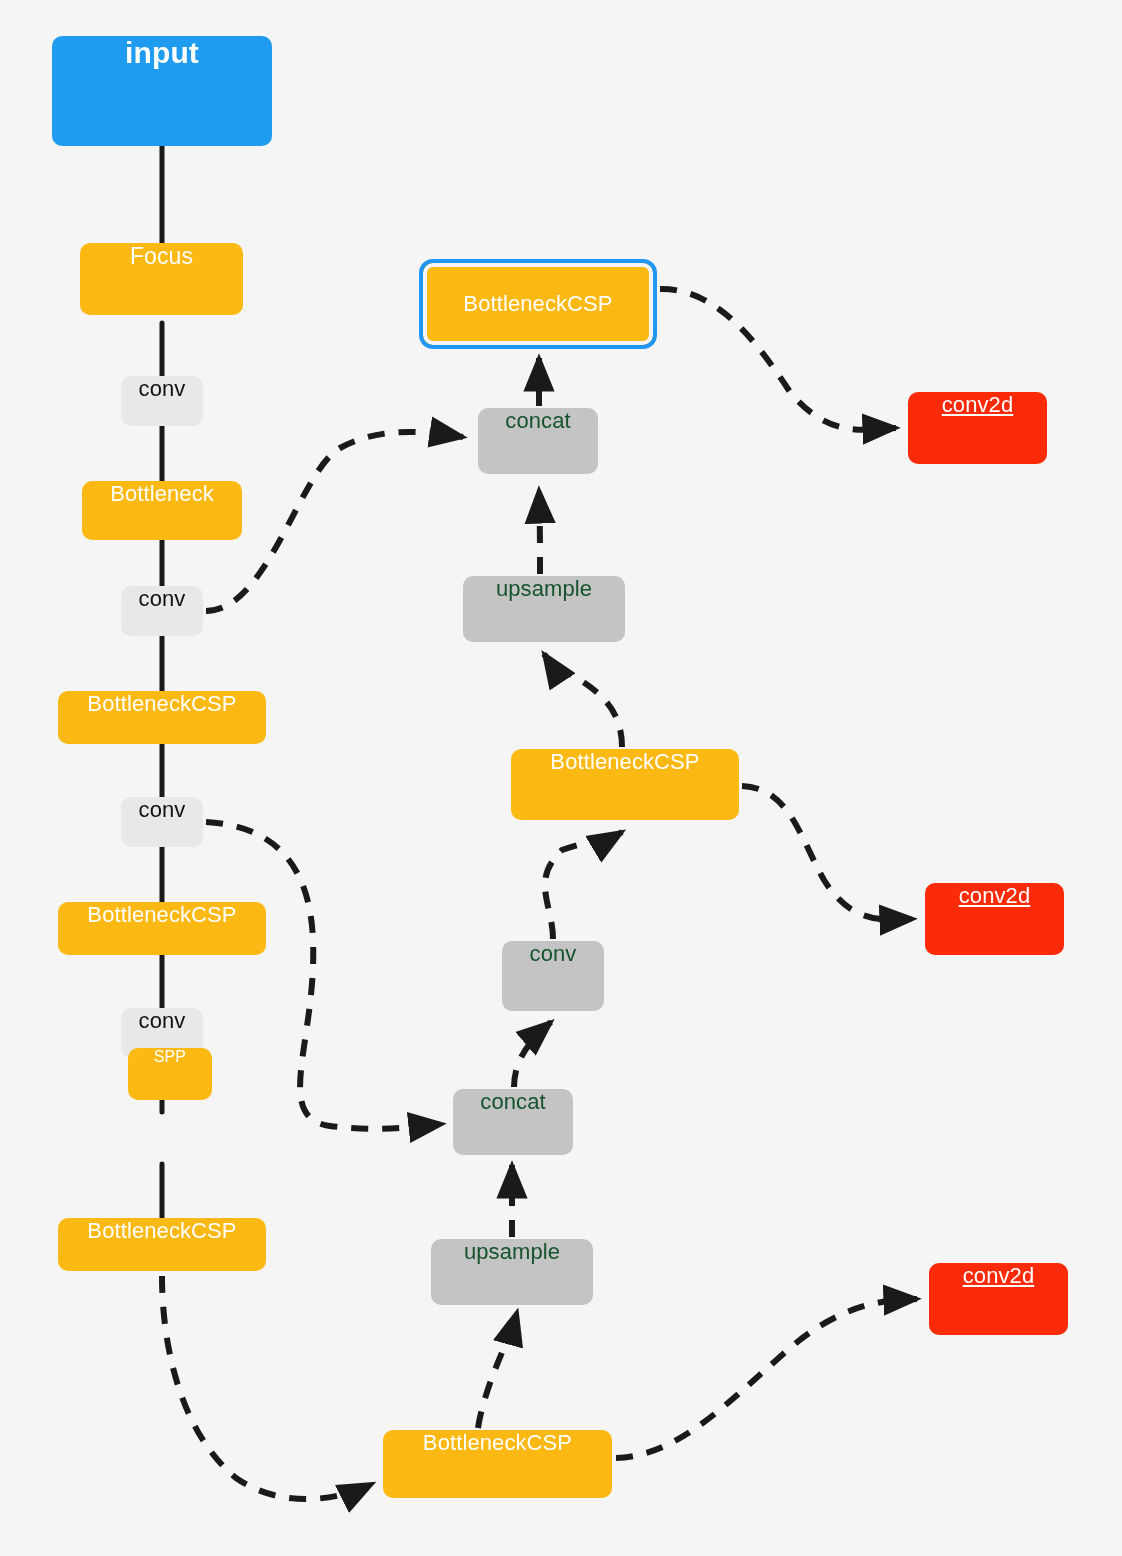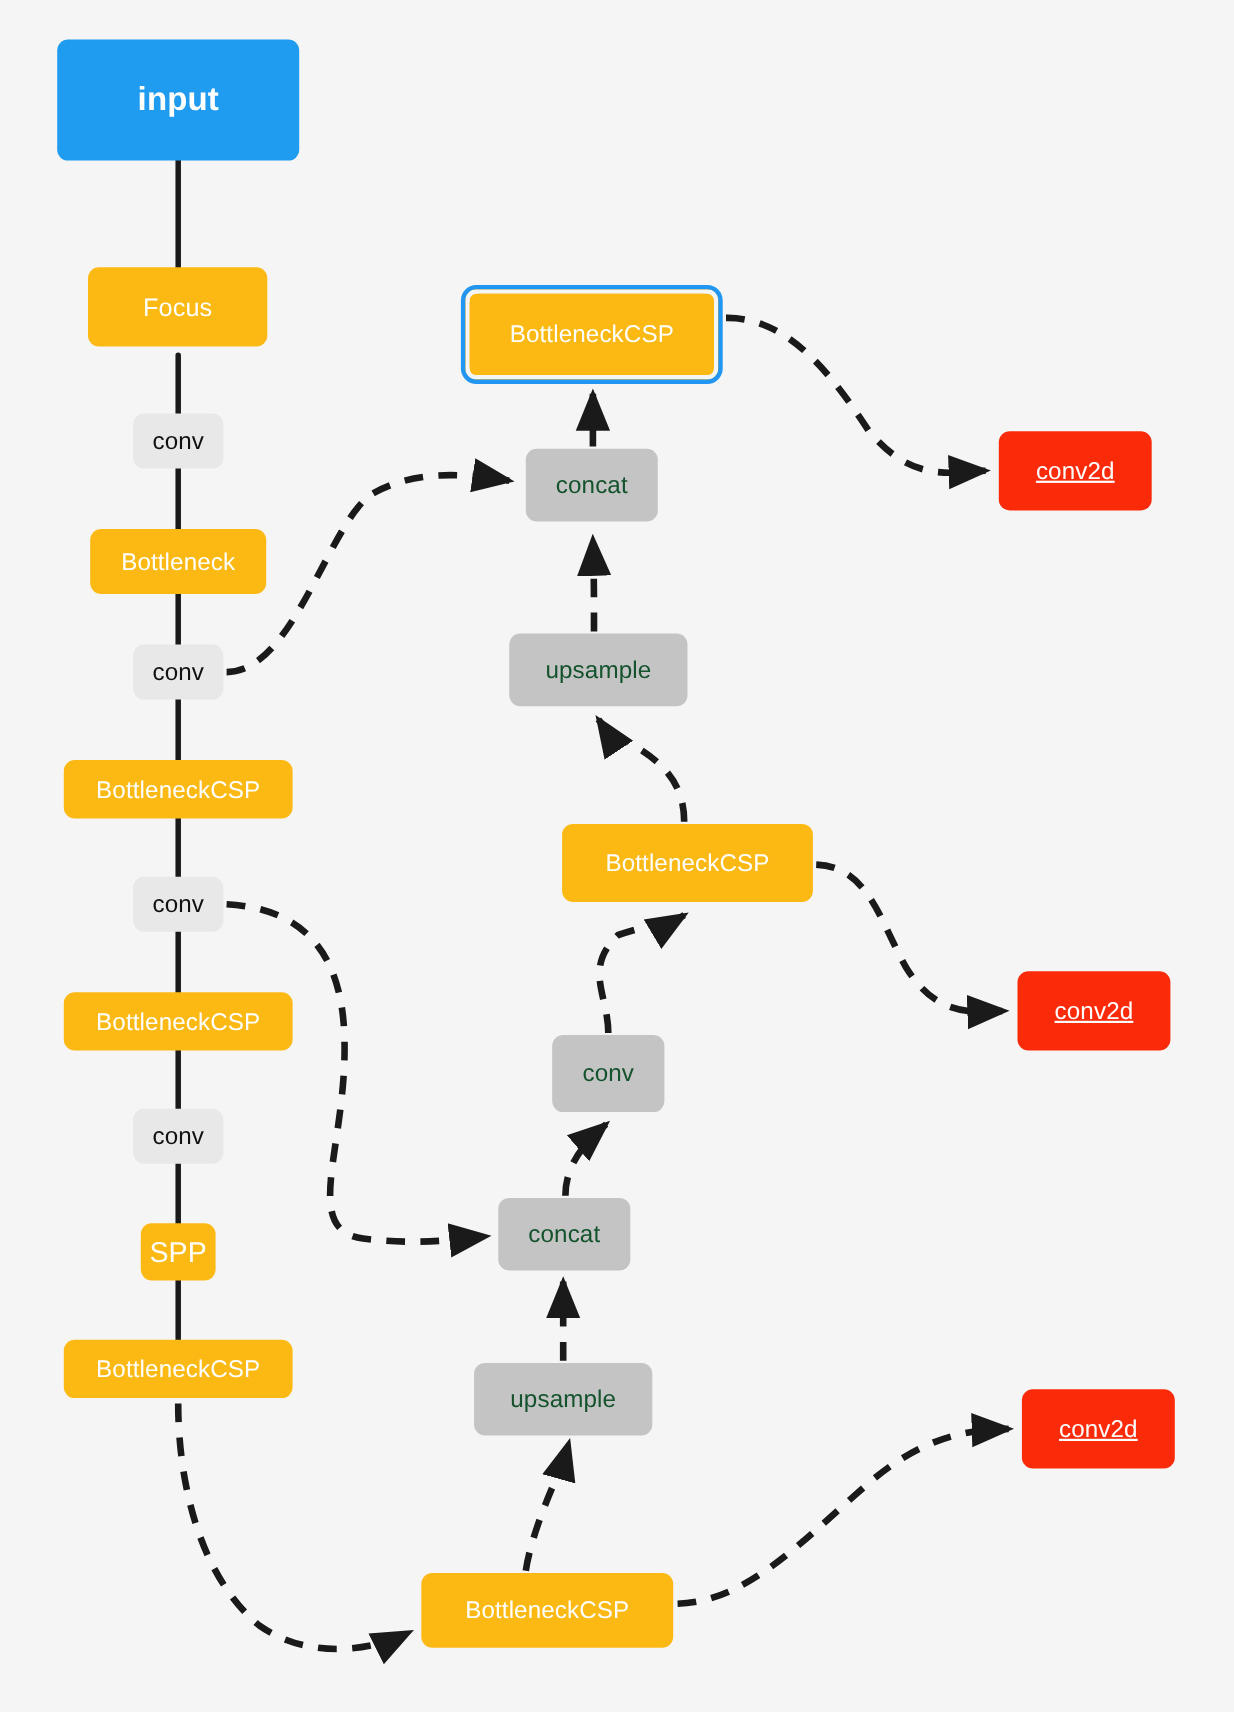--- a/index.html
+++ b/index.html
@@ -19,21 +19,20 @@
     position: absolute;
     left: 0; top: 0;
     width: 1122px;
     height: 1556px;
     pointer-events: none;
   }
   .node {
     position: absolute;
     box-sizing: border-box;
     display: flex;
-    align-items: center;
     justify-content: center;
     border-radius: 10px;
     white-space: nowrap;
     z-index: 3;
     letter-spacing: 0.1px;
   }
   .node.blue   { background: #1f9cf0; color: #ffffff; font-weight: bold; }
   .node.amber  { background: #fdb913; color: #ffffff; }
   .node.greyl  { background: #e8e8e8; color: #111111; }
   .node.greyd  { background: #c4c4c4; color: #14532d; }
@@ -113,21 +112,21 @@
       </div>
       <div class="node greyl" style="left: 121px; top: 797px; width: 82px; height: 50px; font-size: 22px;">
         <span>conv</span>
       </div>
       <div class="node amber" style="left: 58px; top: 902px; width: 208px; height: 53px; font-size: 22px;">
         <span>BottleneckCSP</span>
       </div>
       <div class="node greyl" style="left: 121px; top: 1008px; width: 82px; height: 50px; font-size: 22px;">
         <span>conv</span>
       </div>
-      <div class="node amber" style="left: 128px; top: 1112px; width: 68px; height: 52px; font-size: 26px;">
+      <div class="node amber" style="left: 128px; top: 1048px; width: 84px; height: 52px; font-size: 16px;">
         <span>SPP</span>
       </div>
       <div class="node amber" style="left: 58px; top: 1218px; width: 208px; height: 53px; font-size: 22px;">
         <span>BottleneckCSP</span>
       </div>
       <div class="node amber highlight" style="left: 419px; top: 259px; width: 238px; height: 90px; font-size: 22px;">
         <div class="node-inner">
           <span>BottleneckCSP</span>
         </div>
       </div>

